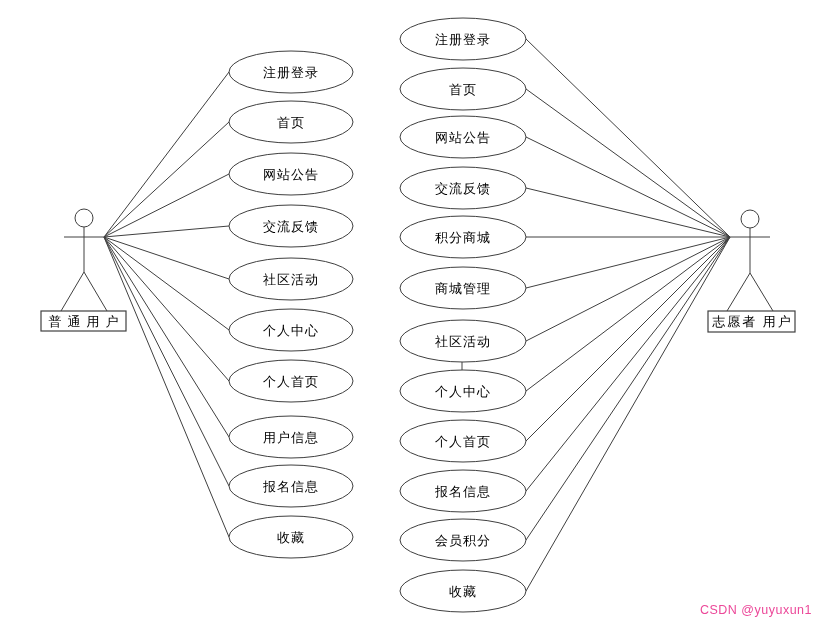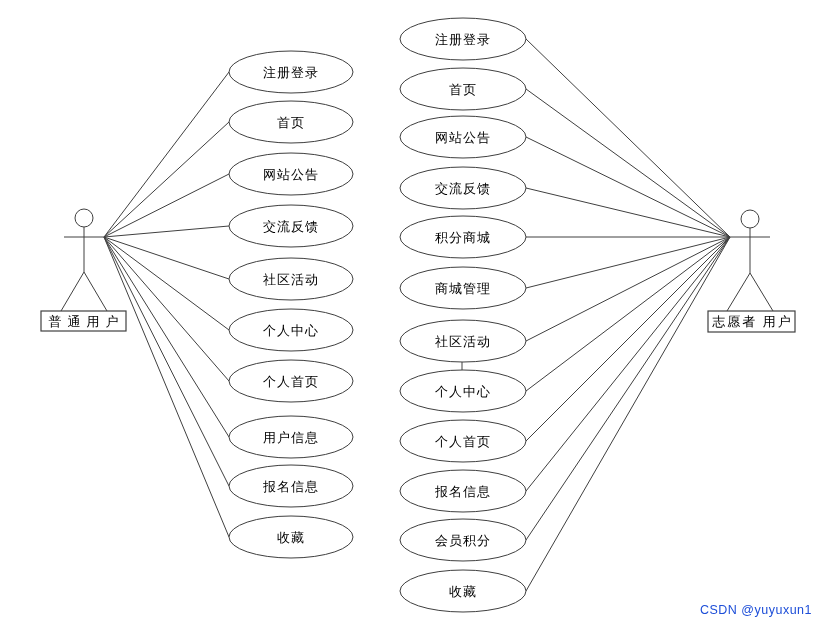--- a/index.html
+++ b/index.html
@@ -29,21 +29,21 @@
   }
   .actor-label-right {
     font-size: 13px;
     letter-spacing: 2px;
   }
   .watermark {
     position: absolute;
     right: 12px;
     top: 603px;
     font-size: 12.5px;
-    color: #1d4ed8;
+    color: #ec4899;
     letter-spacing: 0.5px;
     user-select: none;
   }
 </style>
 </head>
 <body>
 
 <div class="stage">
   <svg id="diagram" xmlns="http://www.w3.org/2000/svg" width="824" height="634" viewBox="0 0 824 634">
       <g>

